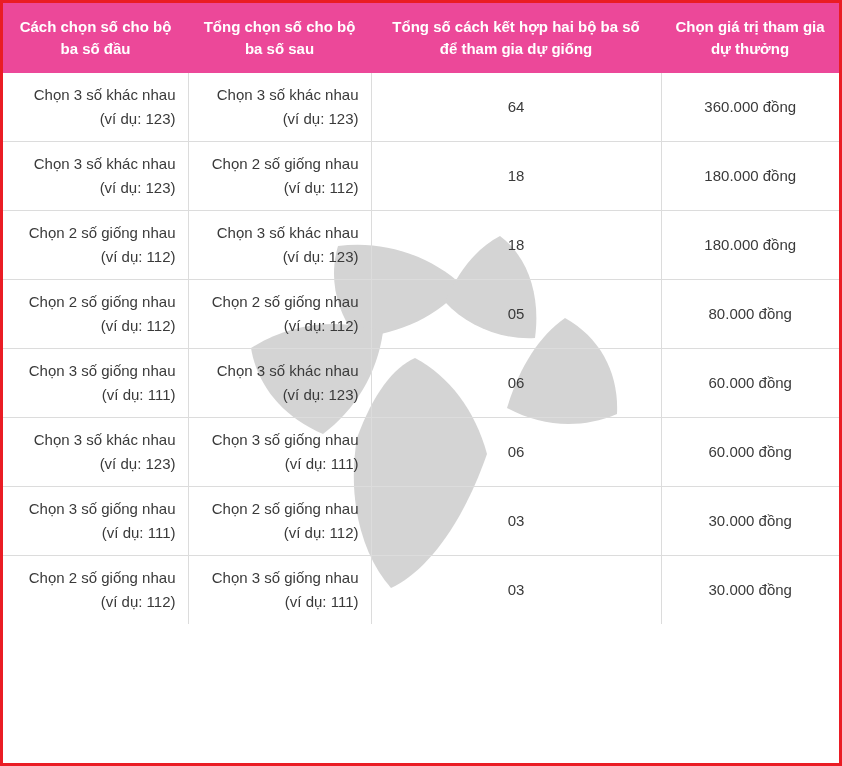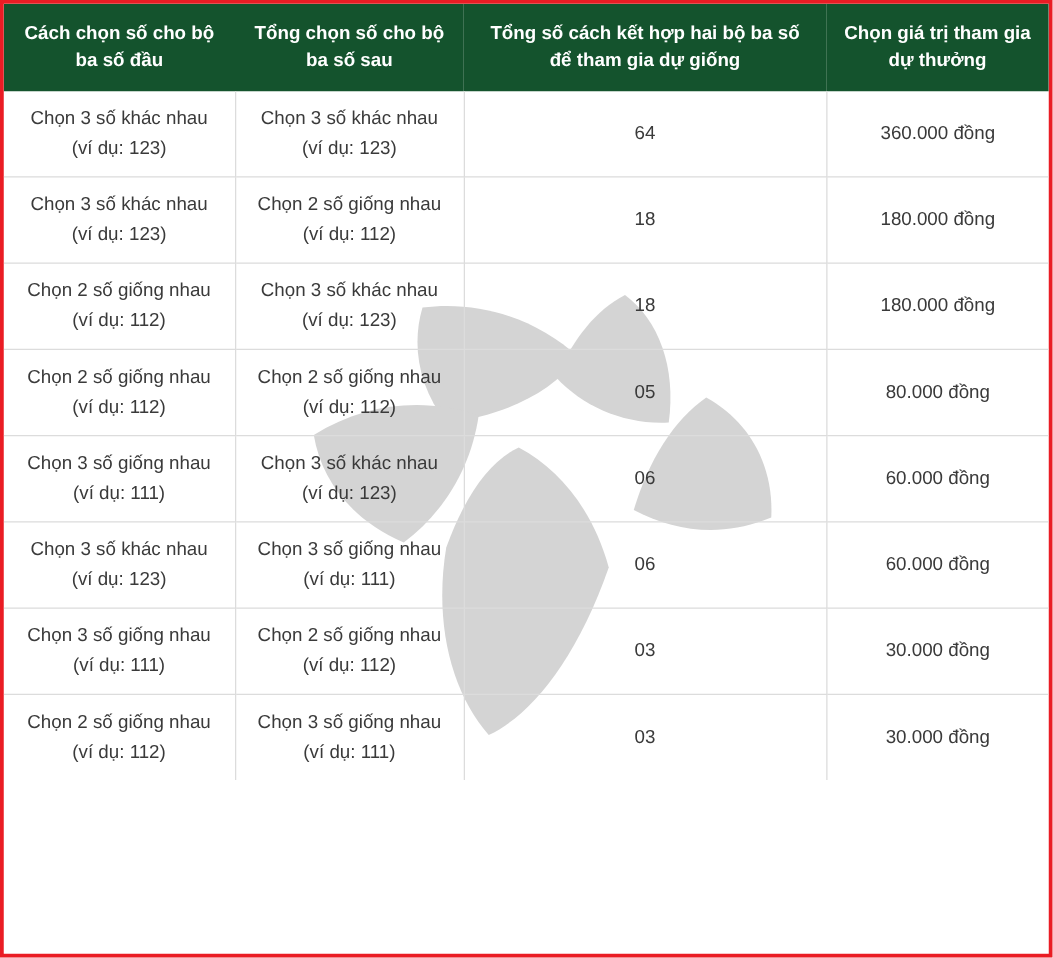--- a/index.html
+++ b/index.html
@@ -36,21 +36,21 @@
   }
   table {
     position: relative;
     z-index: 2;
     border-collapse: collapse;
     width: 100%;
     table-layout: fixed;
     background: transparent;
   }
   thead th {
-    background: #14532d;
+    background: #ec4899;
     color: #ffffff;
     font-size: 15px;
     font-weight: bold;
     line-height: 1.45;
     padding: 13px 12px;
     text-align: center;
     vertical-align: middle;
     border: none;
   }
   thead th.c0, thead th.c1 { text-align: center; }
@@ -59,21 +59,21 @@
     border-bottom: 1px solid #dcdcdc;
     font-size: 15px;
     line-height: 1.6;
     padding: 10px 12px;
     vertical-align: middle;
     background: transparent;
     color: #3a3a3a;
   }
   tbody td:last-child { border-right: none; }
   tbody tr:last-child td { border-bottom: none; }
-  td.col-a, td.col-b { text-align: center; }
+  td.col-a, td.col-b { text-align: right; }
   td.col-c, td.col-d { text-align: center; }
   .cell-line { display: block; white-space: nowrap; }
   col.w0 { width: 185px; }
   col.w1 { width: 183px; }
   col.w2 { width: 290px; }
   col.w3 { width: 178px; }
 </style>
 </head>
 <body>
 

